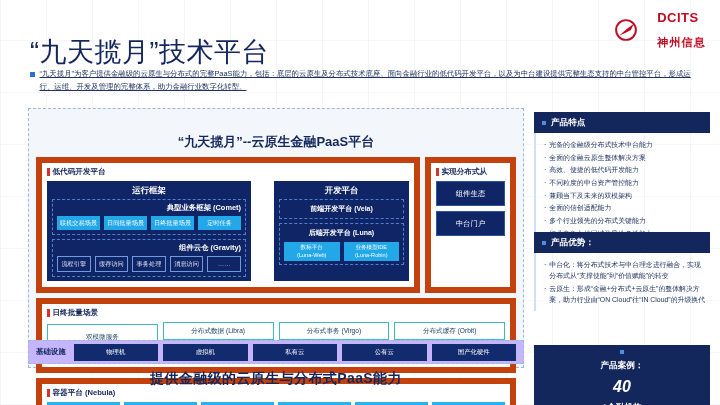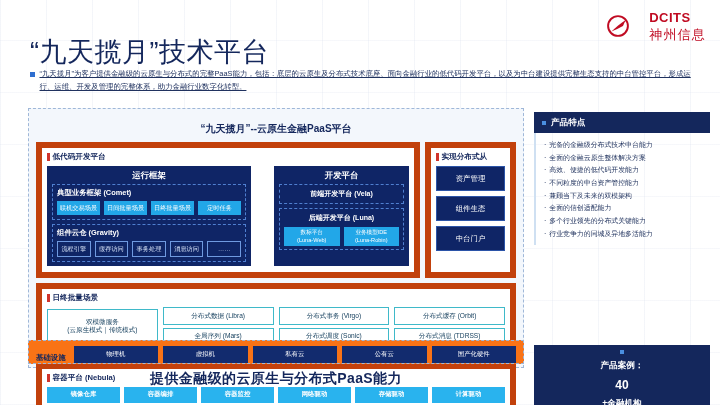--- a/index.html
+++ b/index.html
@@ -19,49 +19,49 @@
       repeating-linear-gradient(90deg, rgba(215,222,236,.28) 0 1px, rgba(0,0,0,0) 1px 46px),
       repeating-linear-gradient(0deg, rgba(215,222,236,.22) 0 1px, rgba(0,0,0,0) 1px 52px);
     pointer-events:none;
   }
 
   
   .logo{position:absolute;right:14px;top:11px;display:flex;align-items:center;gap:20px;}
   .logo-mark{width:22px;height:22px;}
   .logo-txt{line-height:1;}
   .logo-en{font-size:13px;font-weight:bold;color:#c00b22;letter-spacing:.5px;}
-  .logo-cn{font-size:13px;color:#c00b22;letter-spacing:1.2px;margin-top:4px;}
+  .logo-cn{font-size:11px;color:#c00b22;letter-spacing:1.2px;margin-top:13px;font-weight:bold;}
 
   
   .title{position:absolute;left:30px;top:34px;font-size:27px;font-weight:normal;color:#14275c;letter-spacing:.5px;}
   .subtitle{position:absolute;left:30px;top:68px;width:668px;font-size:7.4px;line-height:1.75;color:#20325f;display:flex;gap:5px;}
   .sq{flex:0 0 auto;width:4.5px;height:4.5px;background:#2f6fd0;margin-top:4px;}
   .sub-text{flex:1;text-decoration:underline;}
 
   
   .board{
     position:absolute;left:28px;top:108px;width:496px;height:260px;
     background:#f3f7fc;border:1px dashed #9fb7d8;
     box-sizing:border-box;padding:5px 7px 6px 7px;
   }
-  .board-title{text-align:center;font-size:10px;font-weight:bold;color:#14275c;margin:8px 0 6px;}
+  .board-title{text-align:center;font-size:13px;font-weight:bold;color:#14275c;margin:19px 0 6px;}
 
   .row-main{display:flex;gap:5px;align-items:stretch;}
   .panel{background:#ffffff;border:6px solid #c2410c;box-sizing:border-box;padding:4px 5px 6px;}
   .panel-head{display:flex;align-items:center;gap:3px;font-size:7.6px;font-weight:bold;color:#14275c;margin-bottom:4px;}
   .bar{width:2.5px;height:8px;background:#d0342c;flex:0 0 auto;}
 
   .lowcode{flex:1 1 auto;}
   .midctl{flex:0 0 91px;}
 
   .dark{background:#0f2566;box-sizing:border-box;}
   .dark-title{text-align:center;color:#fff;font-size:8.4px;font-weight:bold;padding:4px 0 3px;}
 
   .inner-dash{border:1px dashed #4f7fd0;margin:0 5px 4px;padding:3px 4px 4px;}
-  .inner-title{text-align:left;color:#fff;font-size:7.4px;font-weight:bold;margin-bottom:3px;}
+  .inner-title{text-align:right;color:#fff;font-size:7.4px;font-weight:bold;margin-bottom:3px;}
   .chips{display:flex;gap:4px;}
   .chip{
     flex:1 1 0;text-align:center;font-size:6.2px;color:#fff;
     background:#22a7e8;padding:2.5px 1px;white-space:nowrap;overflow:hidden;
   }
   .chip.outline{background:transparent;border:1px solid #6f9ae0;color:#dbe7fb;}
 
   .twocol{display:flex;gap:23px;}
   .runframe{flex:1 1 auto;}
   .devplat{flex:0 0 135px;}
@@ -88,22 +88,22 @@
   .dbox.tall{padding:7.5px 2px;}
 
   
   .container-sec{margin-top:5px;}
   .cchips{display:flex;gap:4px;}
   .cchip{flex:1 1 0;text-align:center;background:#29b3ee;color:#fff;font-size:6.4px;padding:3.5px 1px;font-weight:bold;}
 
   
   .infra{
     position:absolute;left:28px;top:340px;width:496px;height:24px;
-    border:1px dashed #9fb7d8;background:#f97316;box-sizing:border-box;
-    display:flex;align-items:flex-end;gap:5px;padding:0 7px;
+    border:1px dashed #9fb7d8;background:#c4b5fd;box-sizing:border-box;
+    display:flex;align-items:center;gap:5px;padding:0 7px;
   }
   .infra-label{flex:0 0 auto;font-size:7.4px;font-weight:bold;color:#14275c;padding-right:3px;}
   .ichip{flex:1 1 0;text-align:center;background:#122b6e;color:#fff;font-size:6.4px;padding:4px 1px;}
 
   .footer-title{
     position:absolute;left:0;top:370px;width:552px;text-align:center;
     font-size:14px;font-weight:bold;color:#14275c;letter-spacing:.4px;
   }
 
   
@@ -112,21 +112,21 @@
   .rsq{width:4px;height:4px;background:#4a8fe0;flex:0 0 auto;}
   .rbody{border-left:2px solid #cfe0f2;padding:6px 4px 4px 8px;}
   .rli{display:flex;gap:3px;font-size:6.9px;line-height:1.62;color:#22345f;margin-bottom:1.5px;}
   .rdot{flex:0 0 auto;}
   .rli-txt{flex:1;}
 
   #card-features{top:112px;}
   #card-advantages{top:232px;}
   #card-cases{top:345px;}
   .case-head{background:#14275c;color:#fff;padding:5px 0;display:flex;align-items:center;gap:6px;font-size:8.6px;font-weight:bold;flex-direction:column;}
-  .case-num{font-size:12px;font-weight:bold;}
+  .case-num{font-size:16px;font-weight:bold;font-style:italic;}
 </style>
 </head>
 <body>
 
 <div class="slide">
   <div class="watermark"></div>
 
   <div class="logo">
     <svg class="logo-mark" viewBox="0 0 40 40">
       <circle cx="20" cy="20" r="18" fill="none" stroke="#c00b22" stroke-width="3.5"></circle>
@@ -202,21 +202,20 @@
             </div>
           </div>
         </div>
       </div>
 
       <div class="panel midctl">
         <div class="panel-head">
           <span class="bar"></span>
           <span>实现分布式从</span>
         </div>
-        <div class="mid-item">资产管理</div>
         <div class="mid-item">组件生态</div>
         <div class="mid-item">中台门户</div>
       </div>
     </div>
 
     <div class="panel distro">
       <div class="panel-head">
         <span class="bar"></span>
         <span>日终批量场景</span>
       </div>
@@ -303,20 +302,36 @@
           <span class="rdot">·</span>
           <span class="rli-txt">多个行业领先的分布式关键能力</span>
         </div>
       <div class="rli">
           <span class="rdot">·</span>
           <span class="rli-txt">行业竞争力的同城及异地多活能力</span>
         </div>
     </div>
   </div>
 
+  <div class="rcard" id="card-advantages">
+    <div class="rhead">
+      <span class="rsq"></span>
+      <span>产品优势：</span>
+    </div>
+    <div class="rbody">
+      <div class="rli">
+          <span class="rdot">·</span>
+          <span class="rli-txt">中台化：将分布式技术与中台理念进行融合，实现分布式从“支撑使能”到“价值赋能”的转变</span>
+        </div>
+      <div class="rli">
+          <span class="rdot">·</span>
+          <span class="rli-txt">云原生：形成“金融+分布式+云原生”的整体解决方案，助力行业由“ON Cloud”往“IN Cloud”的升级换代</span>
+        </div>
+    </div>
+  </div>
 
   <div class="rcard" id="card-cases">
     <div class="case-head">
       <span class="rsq"></span>
       <span>产品案例：</span>
       <span class="case-num">40</span>
       <span>+金融机构</span>
     </div>
   </div>
 </div>

